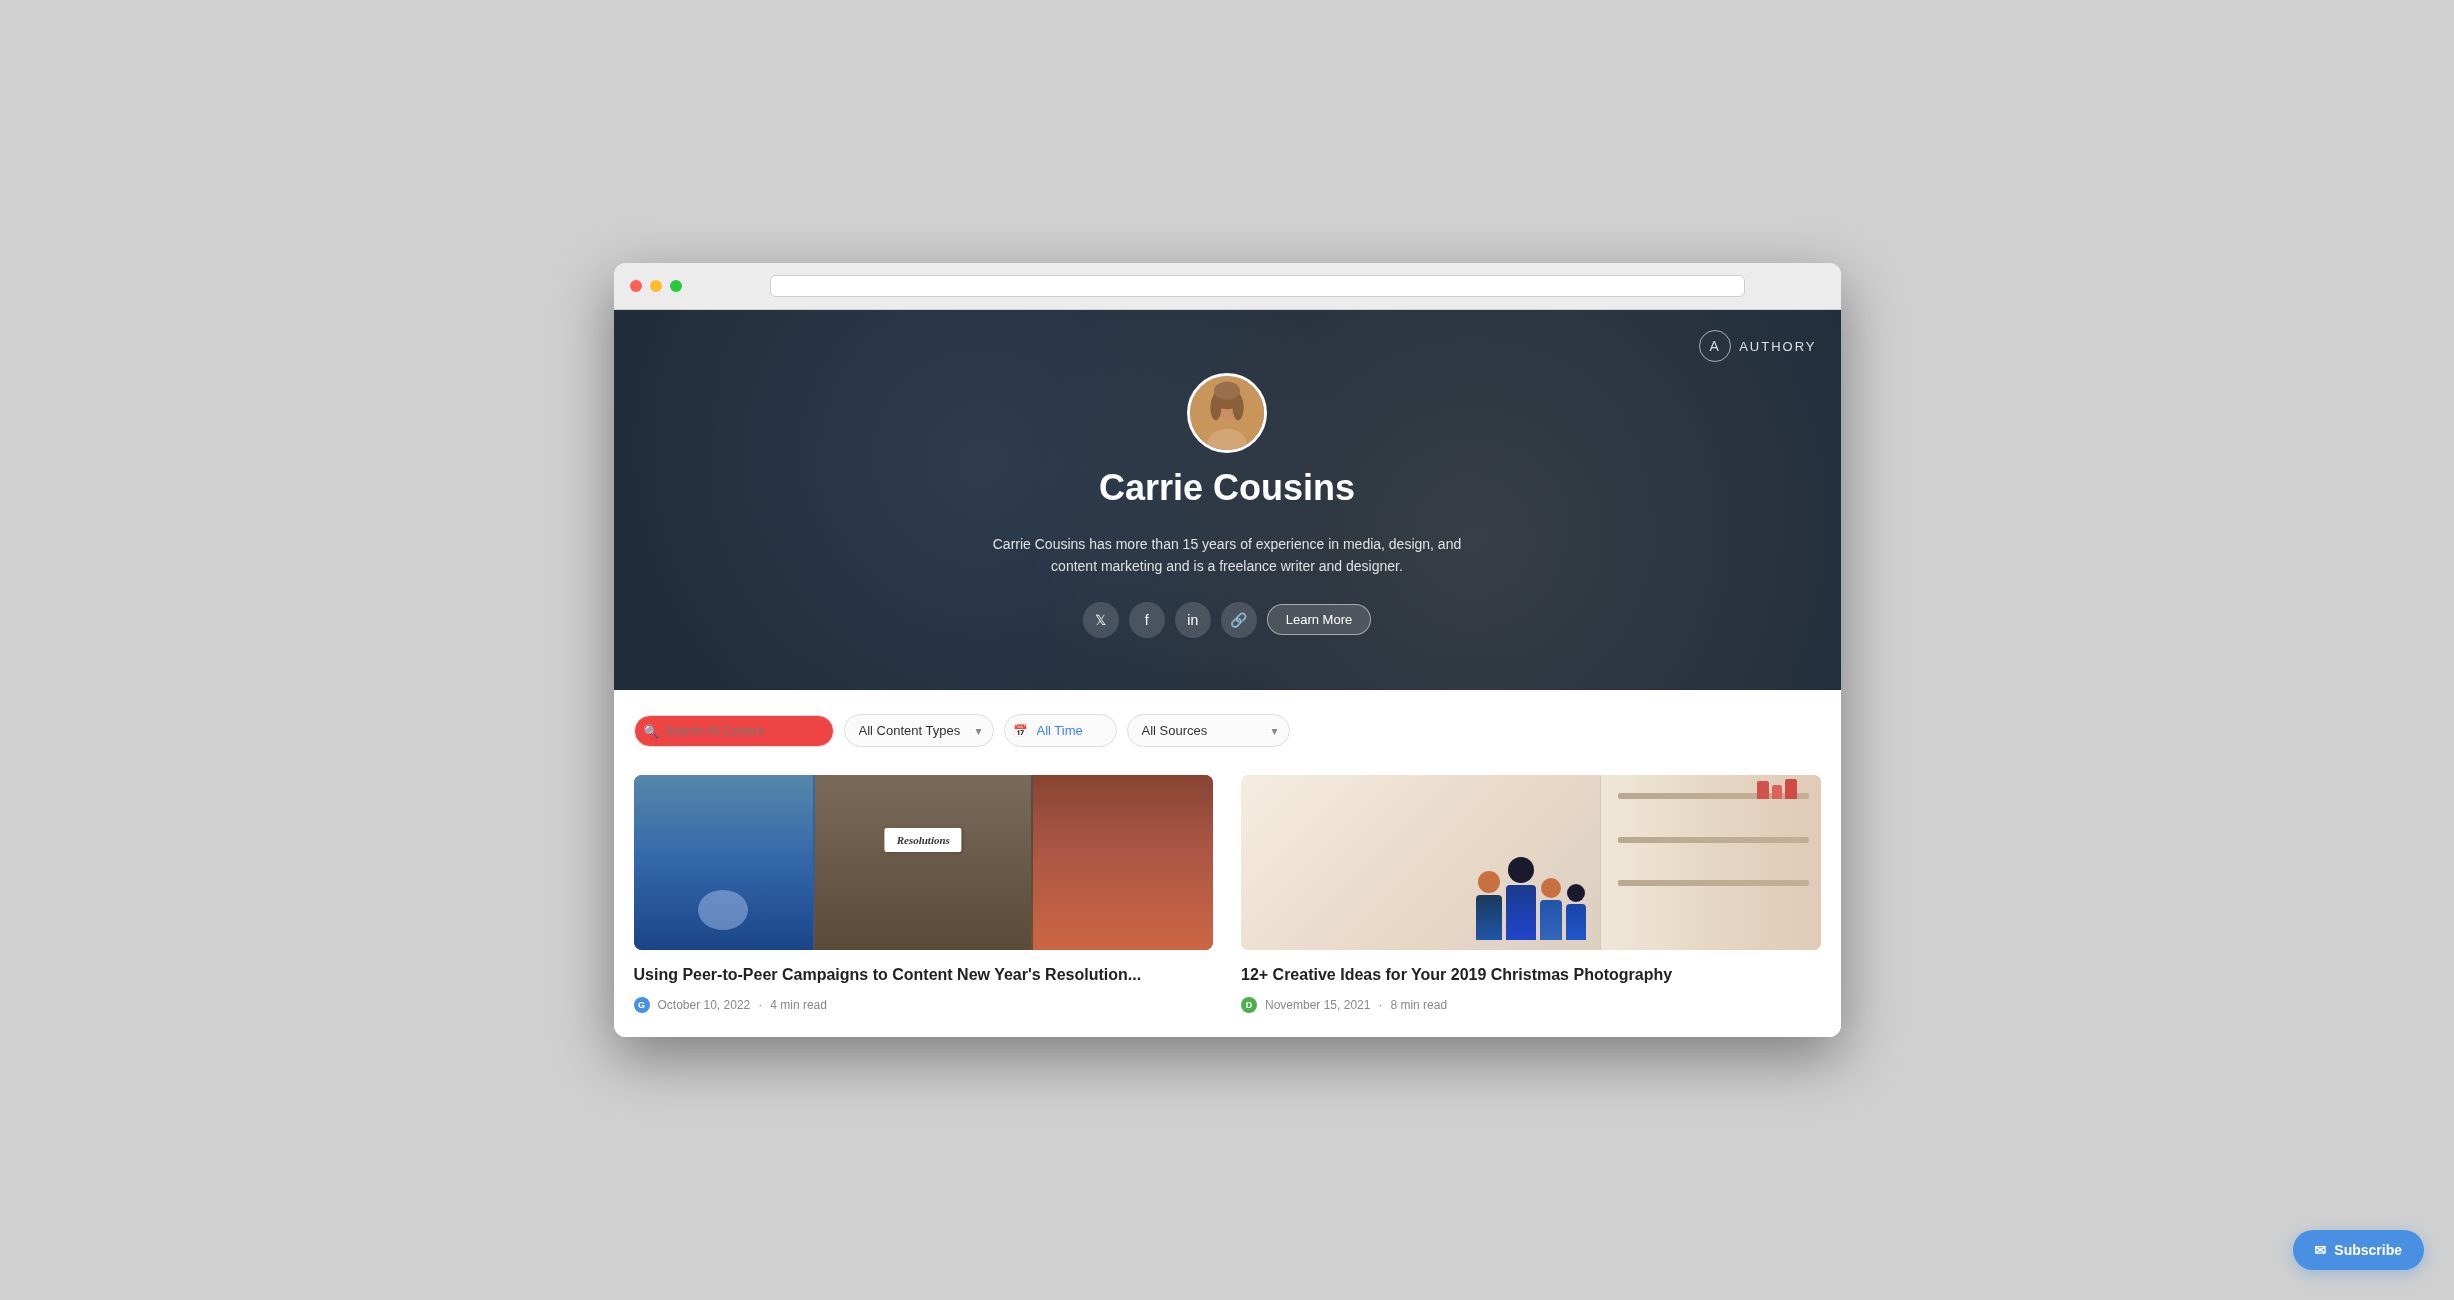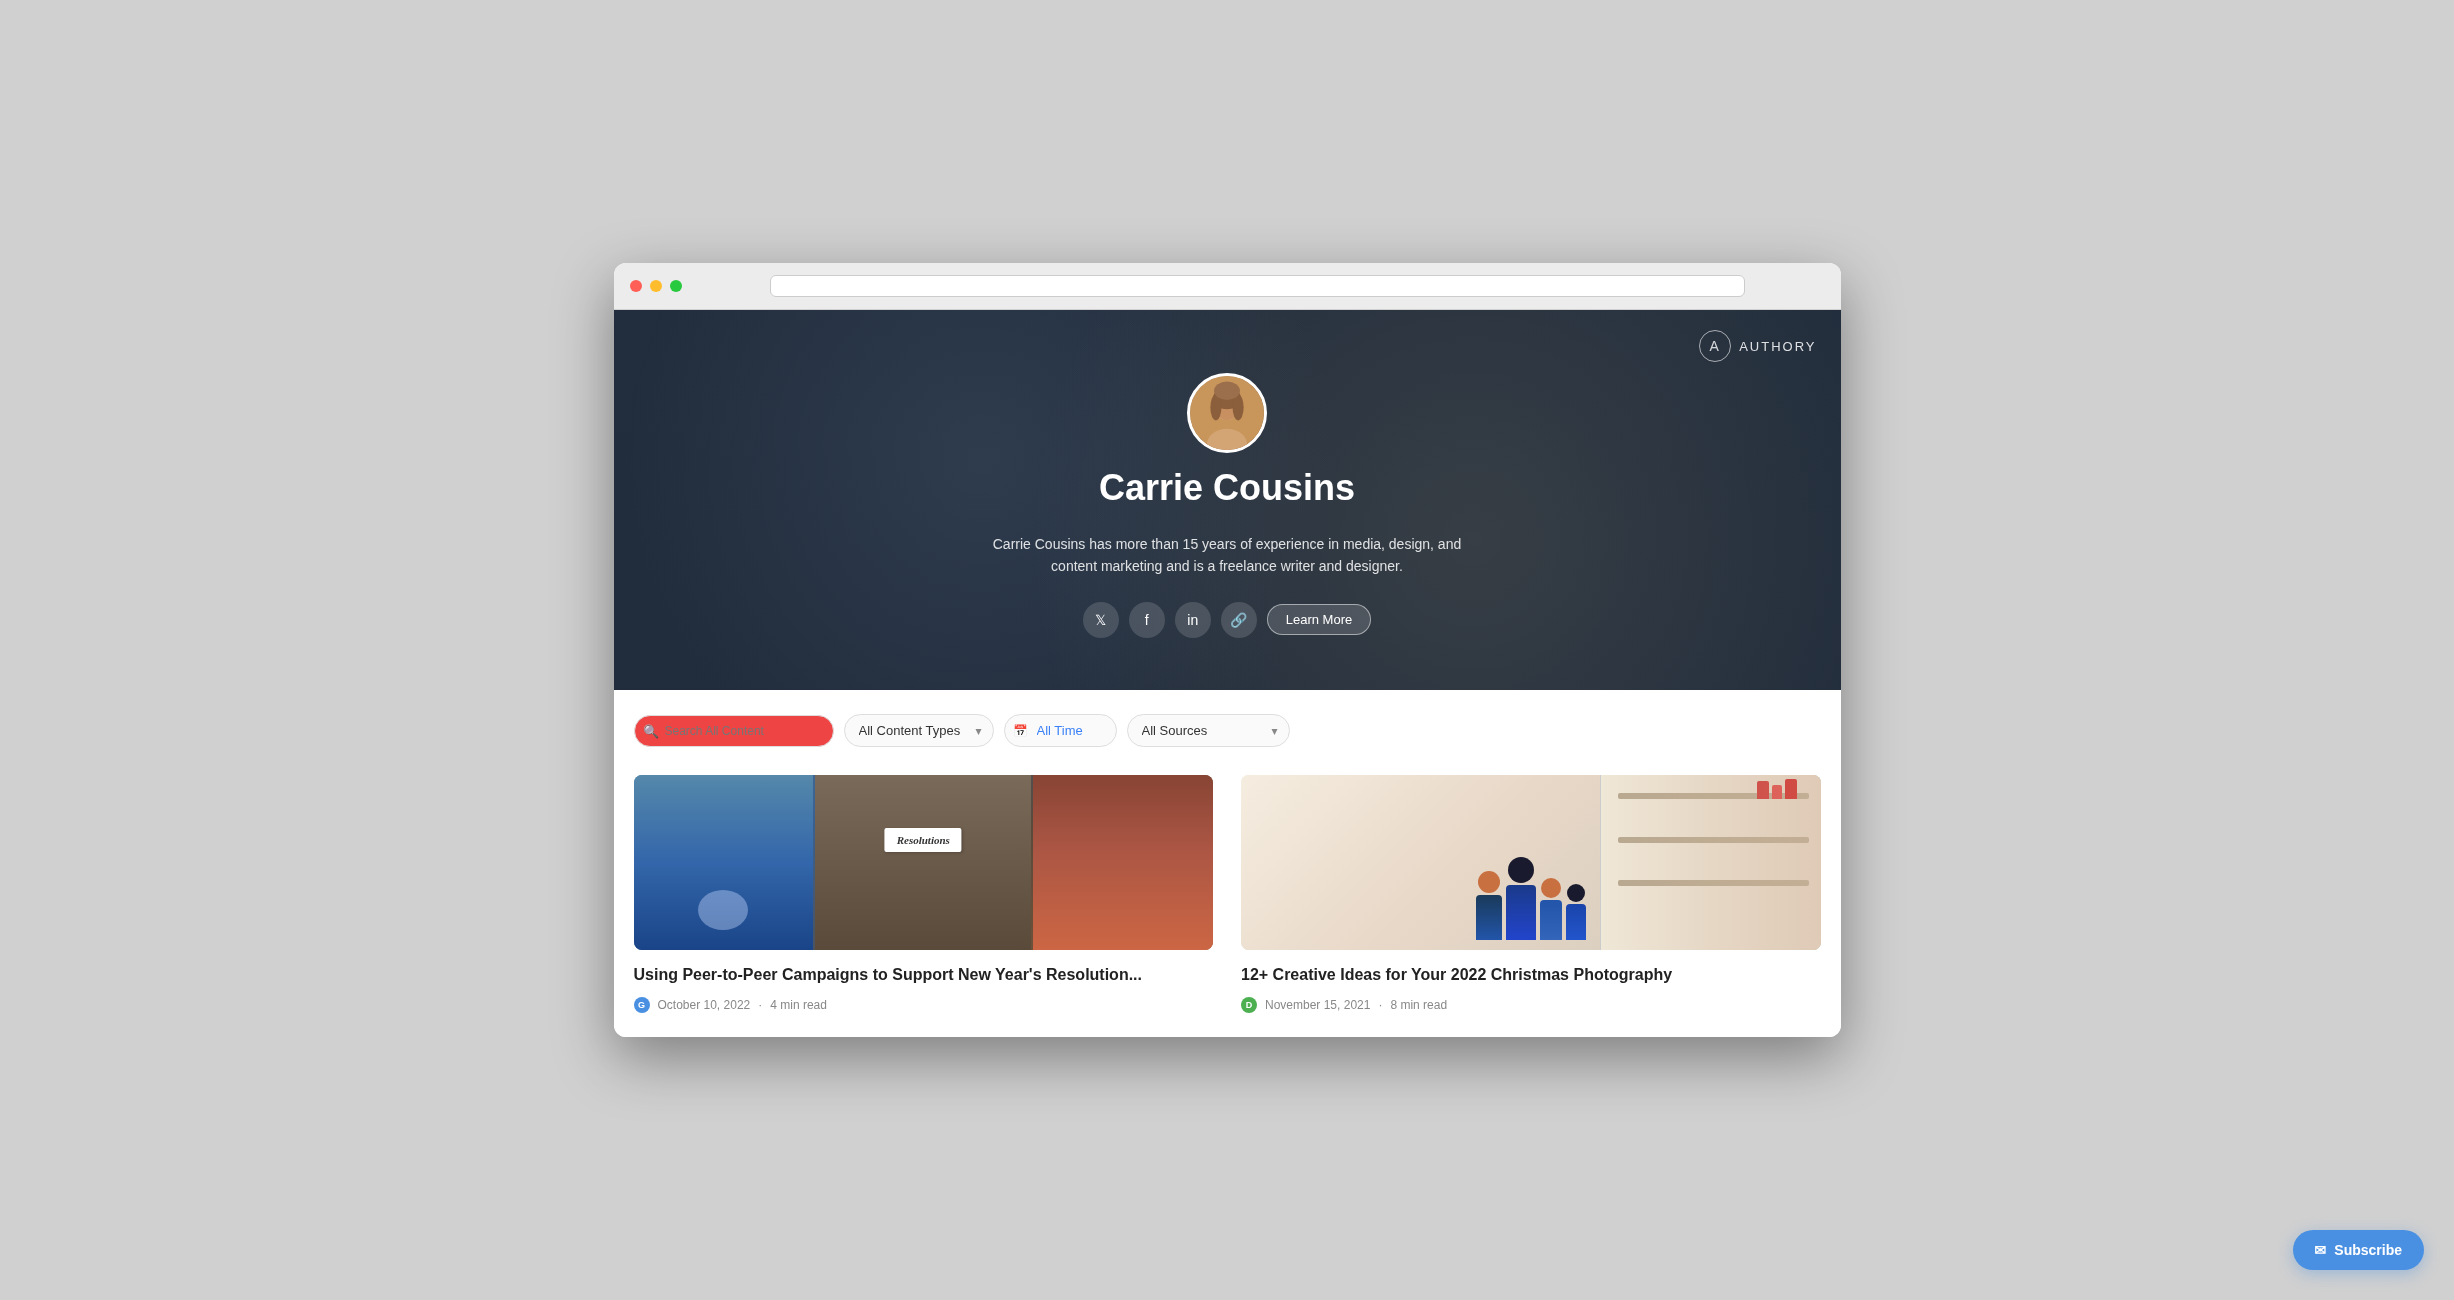--- a/index.html
+++ b/index.html
@@ -579,21 +579,21 @@
     </div>
 
     <div class="articles-grid">
 
       <div class="article-card">
         <div class="article-image article-img-1">
           <div class="col1"></div>
           <div class="col2"></div>
           <div class="col3"></div>
         </div>
-        <div class="article-title">Using Peer-to-Peer Campaigns to Support New Year's Resolution...</div>
+        <div class="article-title">Using Peer-to-Peer Campaigns to Content New Year's Resolution...</div>
         <div class="article-meta">
           <span class="source-dot">G</span>
           <span>October 10, 2022</span>
           <span>·</span>
           <span>4 min read</span>
         </div>
       </div>
 
       <div class="article-card">
         <div class="article-image article-img-2">
@@ -624,21 +624,21 @@
               <div style="width:20px;height:20px;border-radius:50%;background:#c87040;margin-bottom:2px;"></div>
               <div style="width:22px;height:40px;border-radius:4px 4px 0 0;background:linear-gradient(180deg,#2255aa 0%,#3366bb 100%);"></div>
             </div>
             <div style="display:flex;flex-direction:column;align-items:center;">
               <div style="width:18px;height:18px;border-radius:50%;background:#1a1a2e;margin-bottom:2px;"></div>
               <div style="width:20px;height:36px;border-radius:4px 4px 0 0;background:linear-gradient(180deg,#1a44aa 0%,#2255cc 100%);"></div>
             </div>
           </div>
 
         </div>
-        <div class="article-title">12+ Creative Ideas for Your 2022 Christmas Photography</div>
+        <div class="article-title">12+ Creative Ideas for Your 2019 Christmas Photography</div>
         <div class="article-meta">
           <span class="source-dot green">D</span>
           <span>November 15, 2021</span>
           <span>·</span>
           <span>8 min read</span>
         </div>
       </div>
     </div>
   </div>
 </div>

